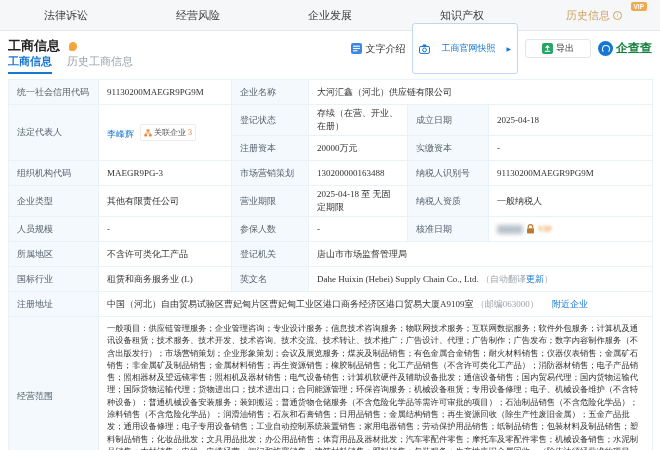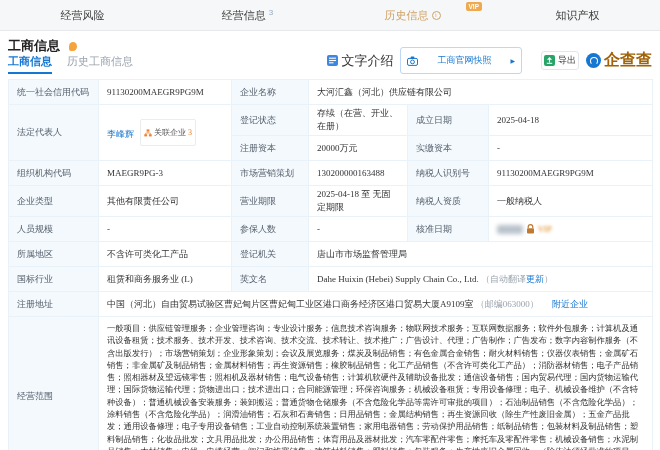--- a/index.html
+++ b/index.html
@@ -26,68 +26,70 @@
   .sec-head { display:flex; align-items:center; padding:8px 8px 4px; height:26px; }
   .sec-title { font-size:13px; font-weight:bold; color:#222; }
   .hot-dot { width:8px; height:9px; background:#f5a43b; border-radius:50% 50% 50% 2px;
              margin-left:9px; }
   
   .toolbar { display:flex; align-items:flex-end; padding:0 8px 5px; height:22px; }
   .subtab { font-size:11px; margin-right:15px; padding-bottom:3px; cursor:pointer; }
   .subtab.active { color:#1677d2; border-bottom:2px solid #1677d2; font-weight:bold; }
   .subtab.idle { color:#9aa3ad; border-bottom:2px solid transparent;margin-top:33px; }
   .tools { margin-left:auto; display:flex; align-items:center; gap:7px; }
-  .tool { display:inline-flex; align-items:center; gap:3px; font-size:13px; color:#333; cursor:pointer;justify-content:flex-end; }
-  .btn-snap { border:1px solid #bdd7f5; color:#1677d2; border-radius:3px; padding:6px 6px;
-              background:#fff; display:inline-flex; align-items:center; gap:19px; font-size:9px; cursor:pointer; }
+  .tool { display:inline-flex; align-items:center; gap:3px; font-size:10px; color:#333; cursor:pointer;justify-content:flex-end; }
+  .btn-snap { border:1px solid #bdd7f5; color:#1677d2; border-radius:3px; padding:18px 6px;
+              background:#fff; display:inline-flex; align-items:center; gap:11px; font-size:9px; cursor:pointer; }
   .btn-snap .arr { font-size:6px; color:#1677d2; }
-  .btn-export { border:1px solid #e2e6ea; border-radius:3px; padding:2px 2px; background:#fff;
-                display:inline-flex; align-items:center; gap:3px; font-size:9px; color:#333; cursor:pointer;margin-left:12px; }
+  .btn-export { border:1px solid #e2e6ea; border-radius:3px; padding:2px 16px; background:#fff;
+                display:inline-flex; align-items:center; gap:3px; font-size:9px; color:#333; cursor:pointer; }
   .logo { display:inline-flex; align-items:center; gap:3px; }
   .logo-mark { width:15px; height:15px; border-radius:50%; background:#1677d2; position:relative; }
   .logo-mark::after { content:""; position:absolute; left:3.5px; top:3.5px; width:6px; height:6px;
                       border:1.6px solid #fff; border-radius:50%; border-bottom-color:transparent; }
-  .logo-text { font-size:16px; font-weight:bold; color:#a16207; }
+  .logo-text { font-size:12px; font-weight:bold; color:#15803d; }
   
   table.info { border-collapse:collapse; table-layout:fixed; width:644px; margin:0 8px; }
   td { border:1px solid #eaf2f9; font-size:9px; padding:2px 8px; height:25px;
        color:#333; vertical-align:middle; overflow:hidden;font-family:Liberation Serif, serif; }
   td.lbl { background:#f3f9fd; color:#57606c; }
   a.lnk { color:#1677d2; text-decoration:none; cursor:pointer; }
   .gray { color:#9aa3ad; }
   .badge-rel { display:inline-flex; align-items:center; gap:2px; border:1px solid #e9edf0;
-               border-radius:2px; padding:0 3px; margin-left:6px; height:27px; font-size:8px;
+               border-radius:2px; padding:0 3px; margin-left:6px; height:17px; font-size:8px;
                color:#555; background:#fff; cursor:pointer; }
   .badge-rel .n { color:#f08031; }
   .lock-wrap { display:flex; align-items:center; gap:3px; cursor:pointer; }
   .blur-box { width:26px; height:9px; background:#b9c2cb; border-radius:2px; filter:blur(2px); }
   .blur-vip { color:#e8a04c; font-size:8px; font-weight:bold; filter:blur(1.5px); }
   .scope-val { font-size:8.3px; line-height:12.3px; padding:6px 8px 5px; height:auto; }
   .ic-sq { width:11px; height:11px; border-radius:2px; display:inline-flex;
            align-items:center; justify-content:center; }
   .ic-blue { background:#3d87e0; } .ic-green { background:#27a566; }
 </style>
 </head>
 <body>
 
 <div class="tabbar">
   <div class="tab">
+    <span>法律诉讼</span>
+  </div>
+  <div class="tab">
     <span>经营风险</span>
   </div>
   <div class="tab">
-    <span>经营信息</span>
-    <span class="cnt">3</span>
+    <span>企业发展</span>
+  </div>
+  <div class="tab">
+    <span>知识产权</span>
   </div>
   <div class="tab vip-tab">
     <span class="vip-badge">VIP</span>
     <span>历史信息</span>
     <span class="info-ic">i</span>
-  </div>
-  <div class="tab">
-    <span>知识产权</span>
   </div>
 </div>
 
 <div class="sec-head">
   <span class="sec-title">工商信息</span>
   <span class="hot-dot"></span>
 </div>
 
 <div class="toolbar">
   <span class="subtab active">工商信息</span>

